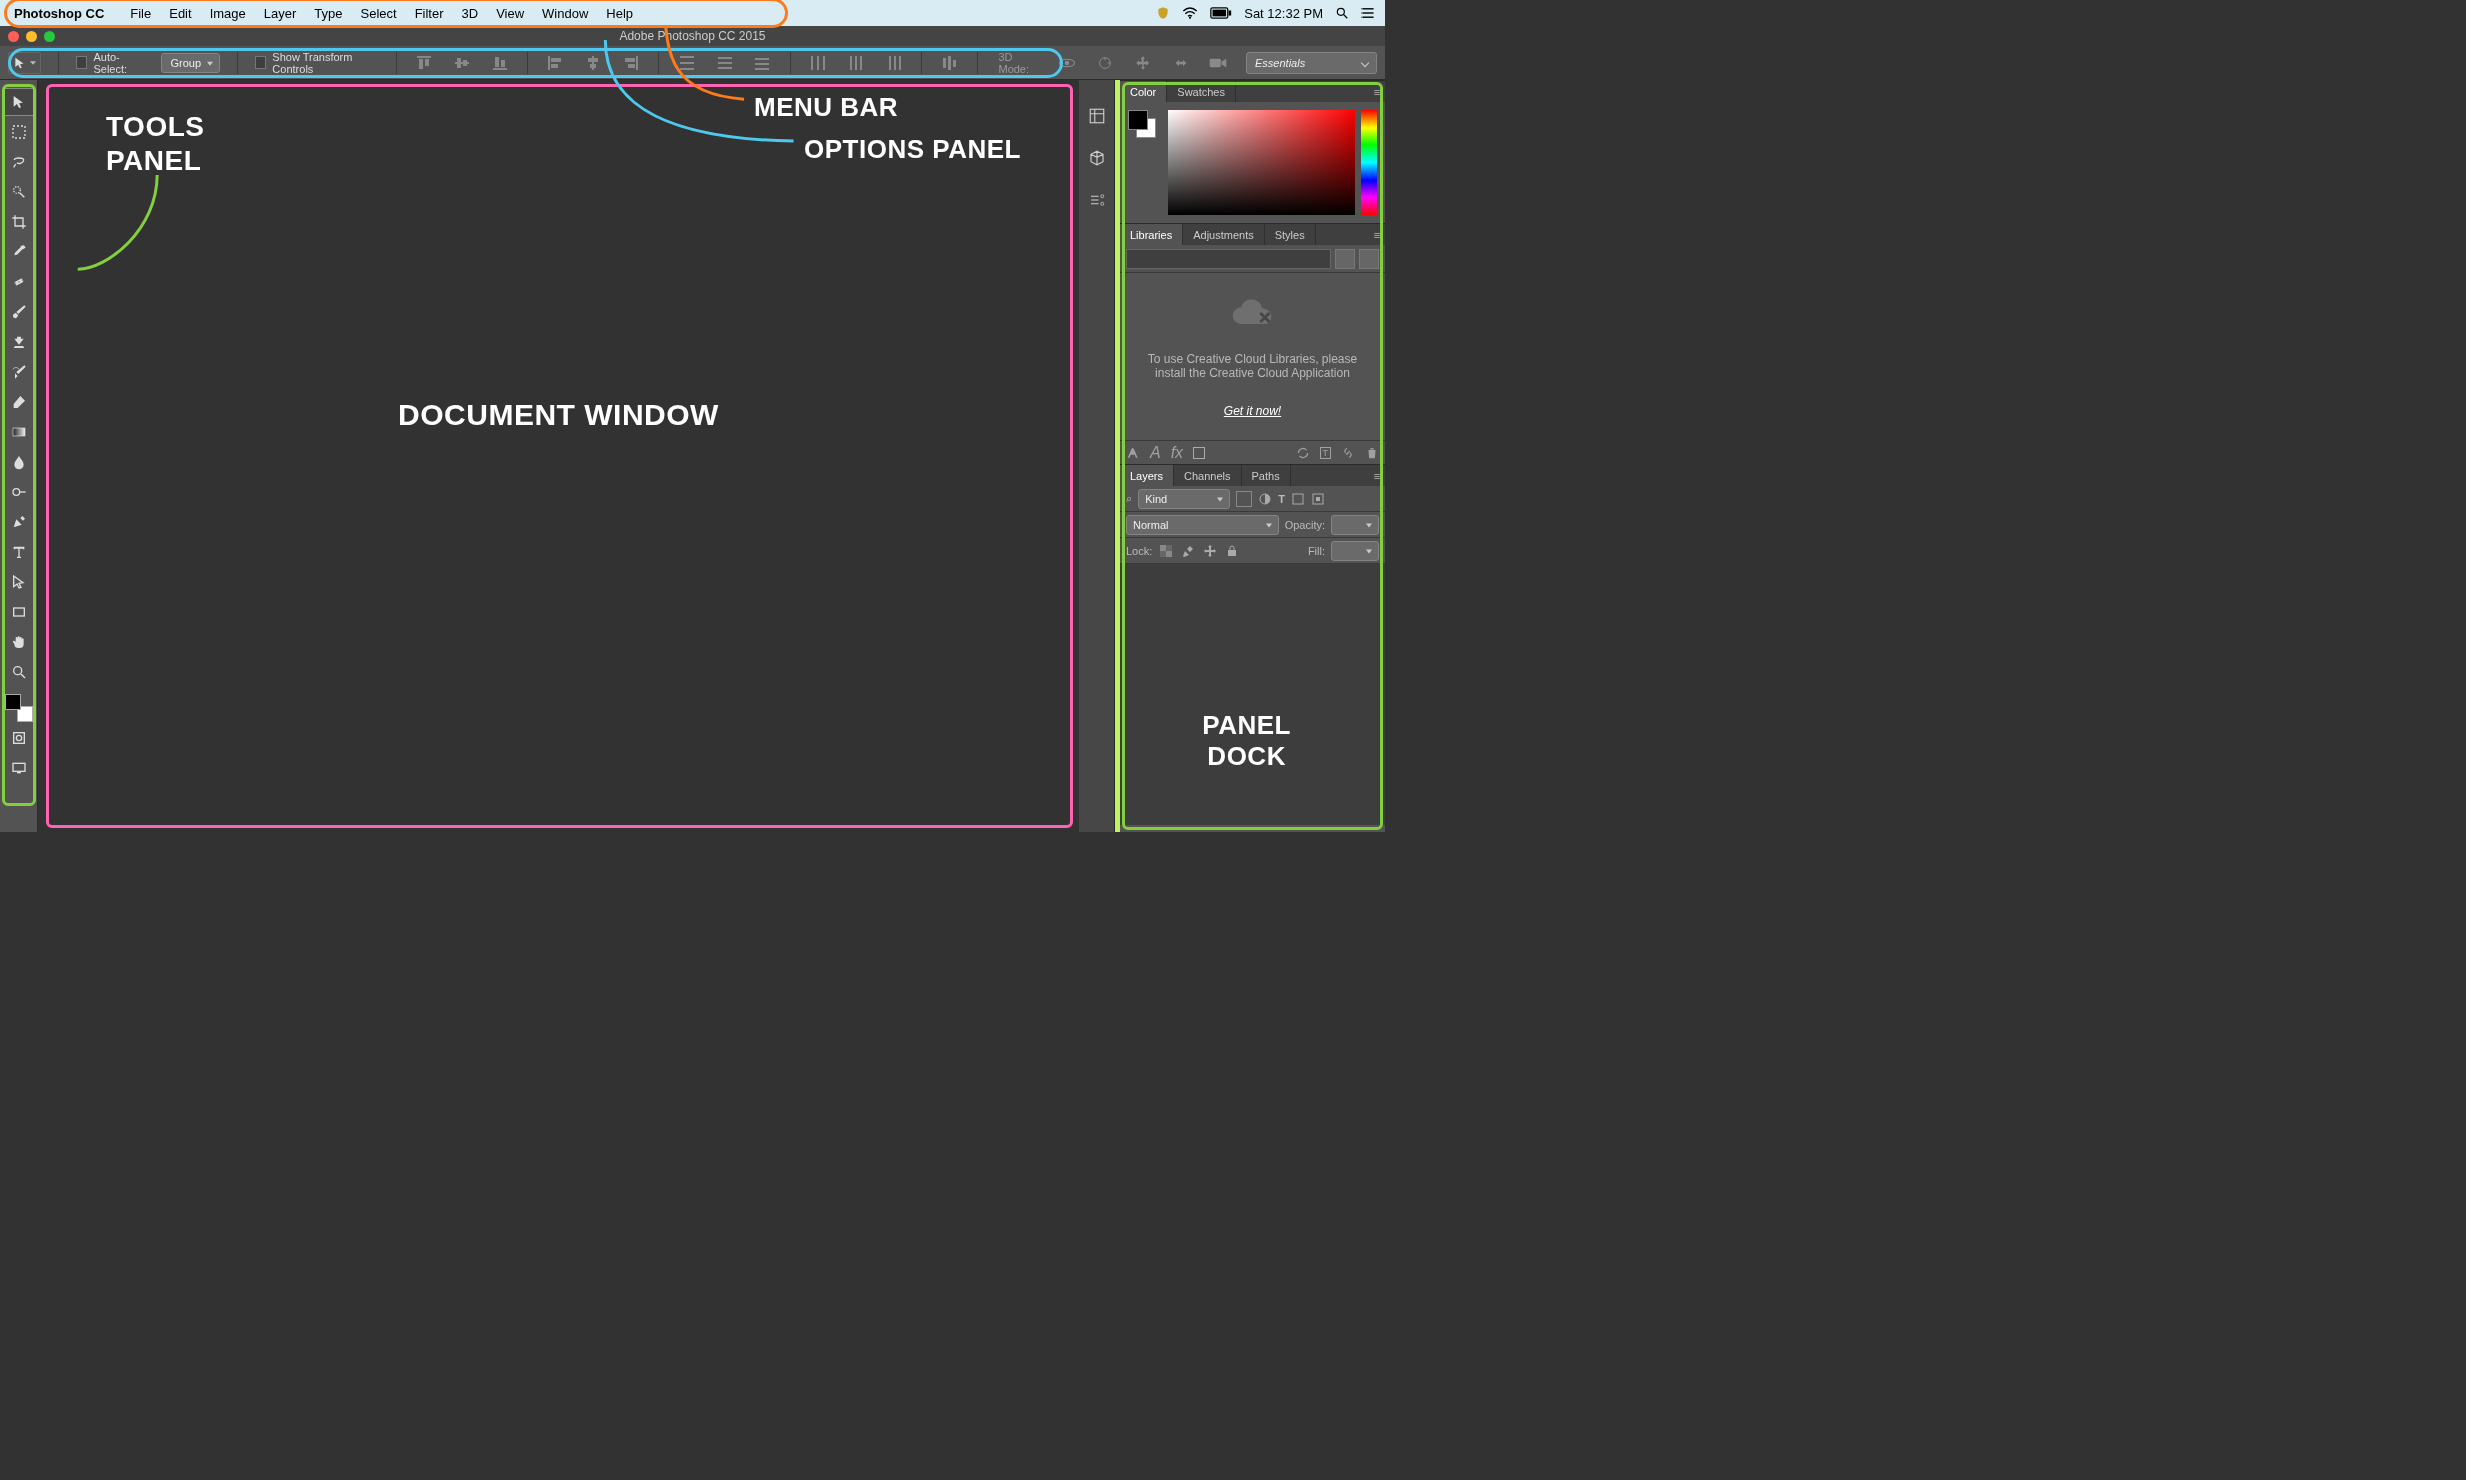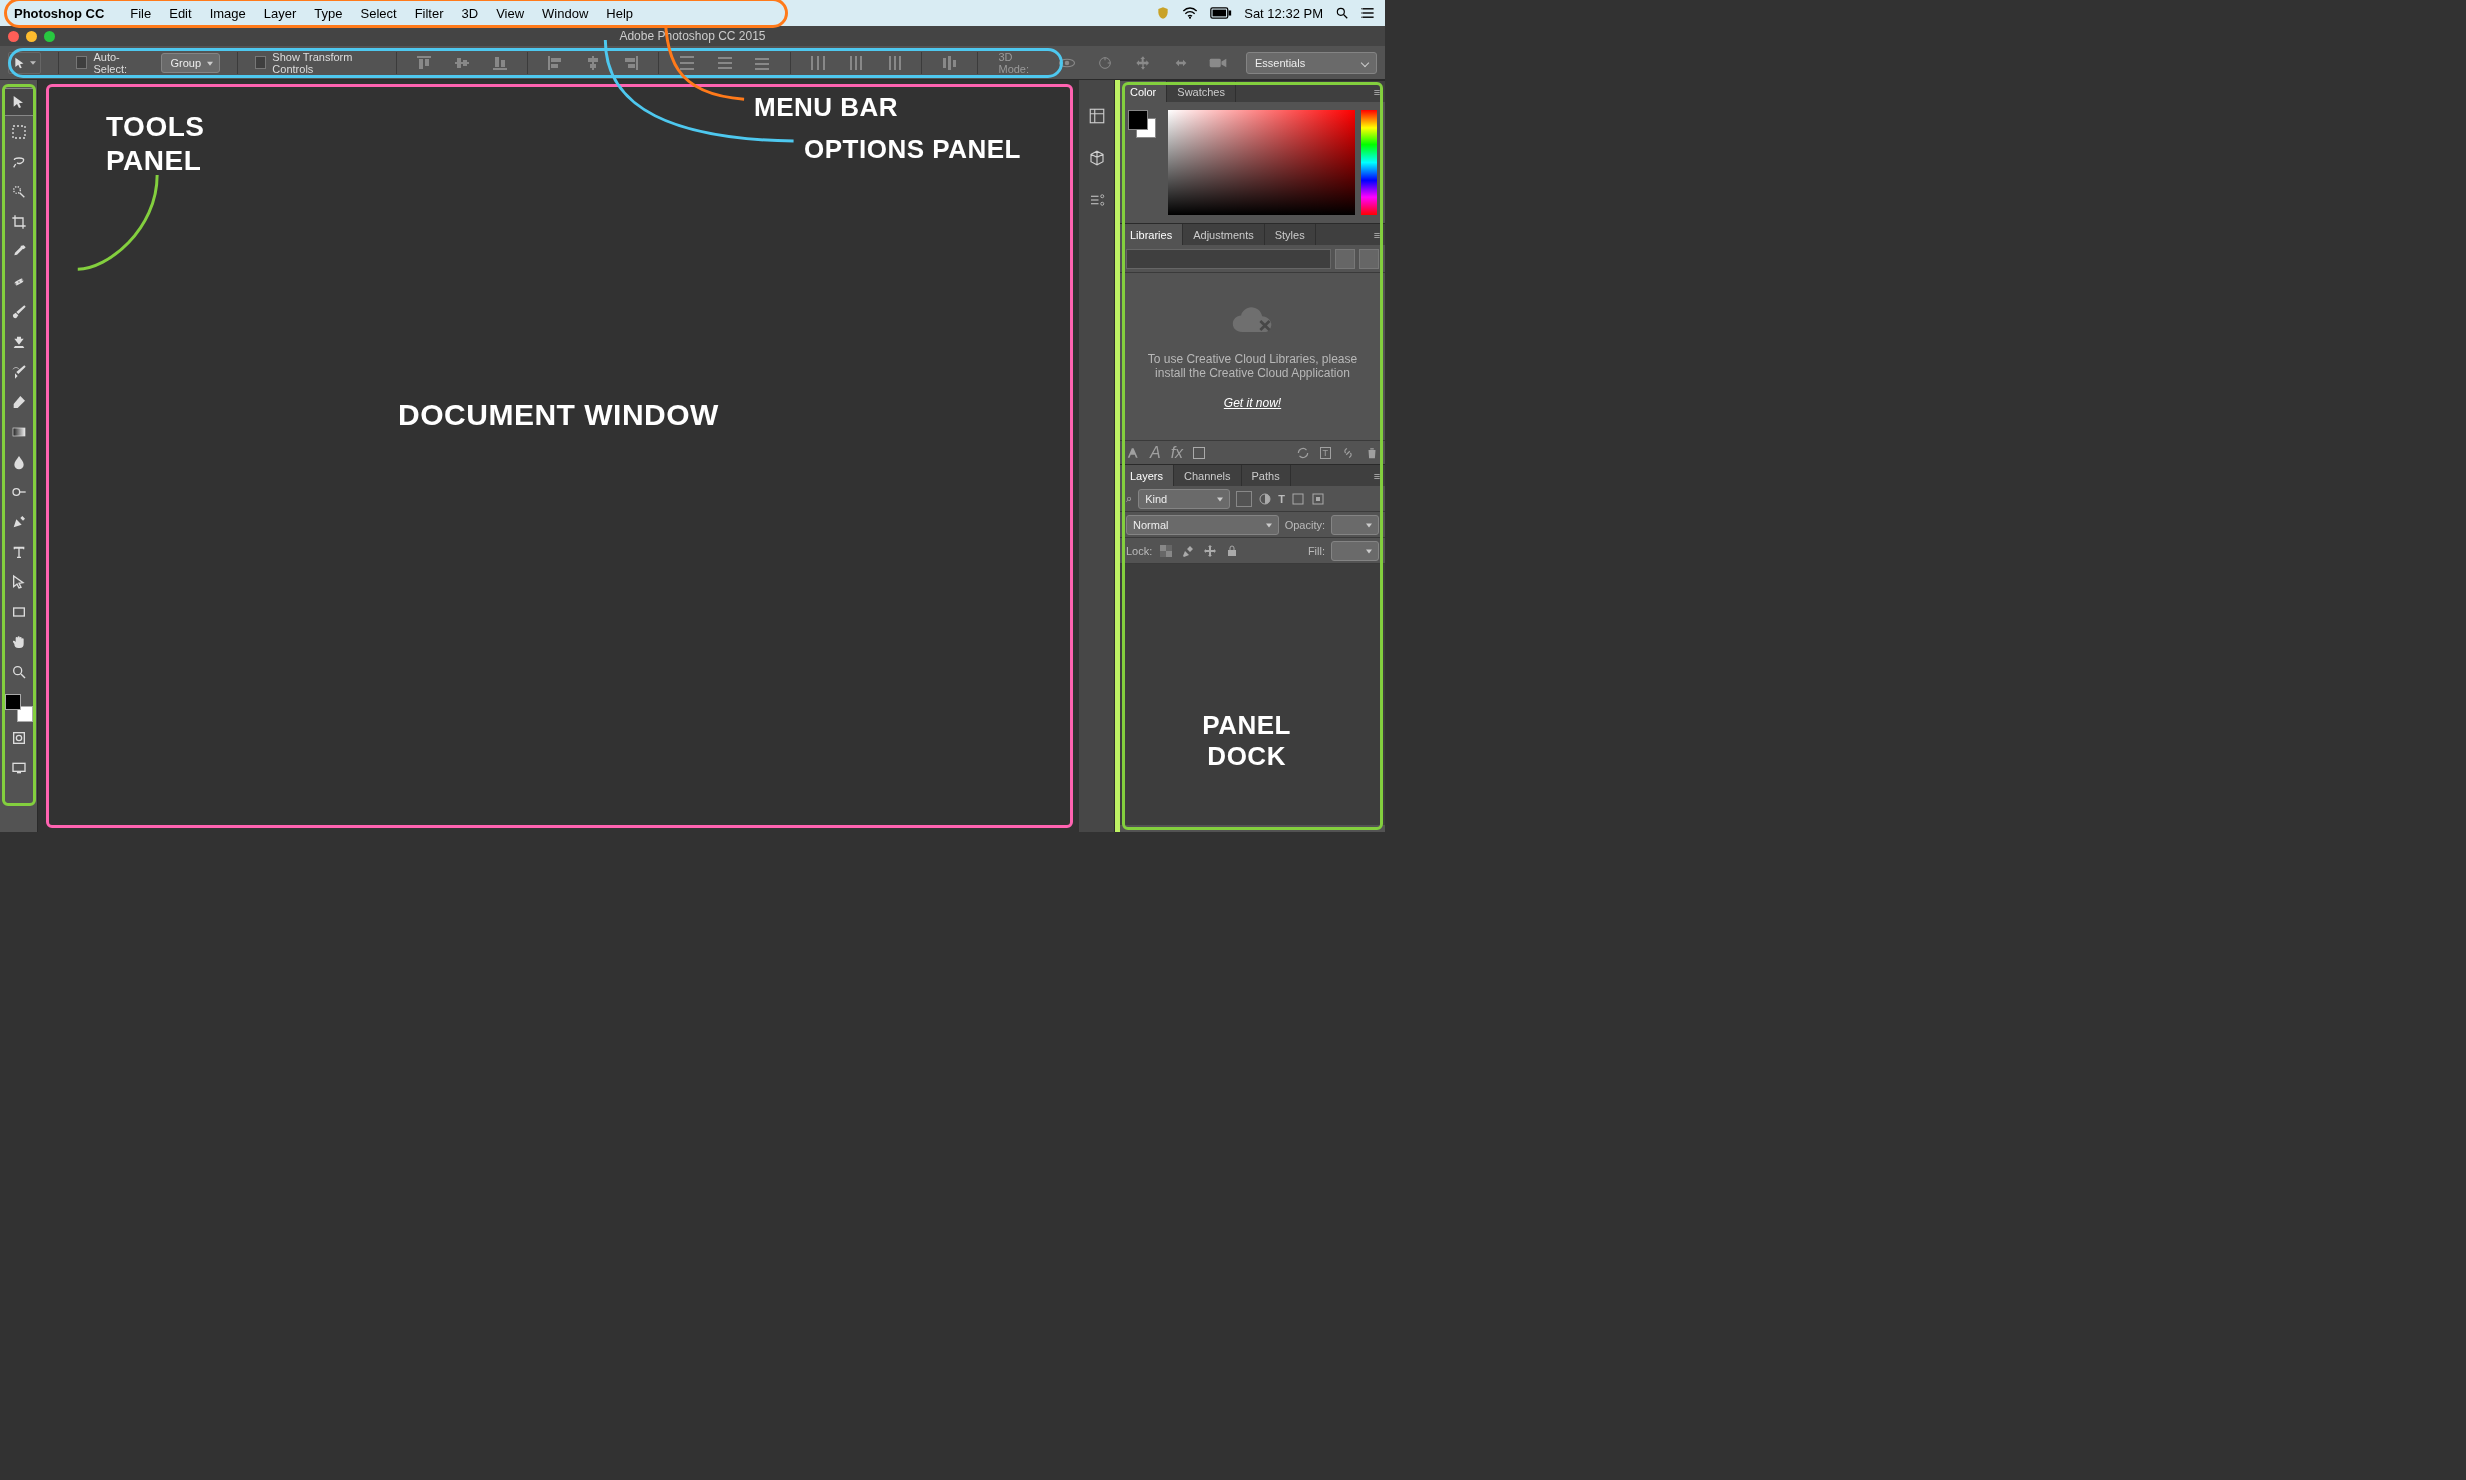--- a/index.html
+++ b/index.html
@@ -109,21 +109,21 @@
     color: #888;
   }
   .ob-label-3d { color: #9a9a9a; font-size: 11px; margin-left: 4px; }
   .options-cyan-outline {
     position: absolute;
     left: 8px; top: 2px; height: 30px; width: 1055px;
     border: 3px solid #4ec8ef; border-radius: 16px;
     pointer-events: none;
   }
   .ob-right {
-    margin-left: auto; display: flex; align-items: center; gap: 4px;
+    margin-left: auto; display: flex; align-items: center; gap: 4px; font-style: italic;
   }
   .workspace-select {
     height: 22px; width: 131px; padding: 0 8px;
     background: #6a6a6a; border: 1px solid #848484; border-radius: 3px;
     color: #eee; display: flex; align-items: center; justify-content: space-between;
   }
   .workspace-select .caret {
     display: inline-block; width: 6px; height: 6px;
     border-right: 1px solid #ccc; border-bottom: 1px solid #ccc;
     transform: rotate(45deg); margin-left: 6px;
@@ -261,21 +261,21 @@
   .lib-select-row {
     height: 28px; display:flex; align-items:center; gap:4px; padding: 0 6px;
     border-bottom: 1px solid #3a3a3a;
   }
   .lib-select {
     flex:1; height: 20px; background:#3f3f3f; border:1px solid #666;
   }
   .lib-view-btn { width: 20px; height: 20px; background:#666; border:1px solid #777; }
   .lib-msg {
     flex:1; display:flex; flex-direction:column; align-items:center; justify-content:center;
-    text-align:center; color:#b8b8b8; font-size:12px; padding: 10px 18px; gap:16px;
+    text-align:center; color:#b8b8b8; font-size:12px; padding: 10px 18px; gap:24px;
   }
   .lib-msg a { color:#fff; text-decoration: underline; font-style: italic; }
   .cloud-icon { color:#6f6f6f; }
   .lib-footer {
     height: 24px; border-top:1px solid #3a3a3a;
     display:flex; align-items:center; padding: 0 6px; gap:10px;
     color:#a0a0a0;
   }
   .lib-footer .spacer { flex:1; }
   .lib-footer .sqbox { width:12px; height:12px; border:1px solid #aaa; }

